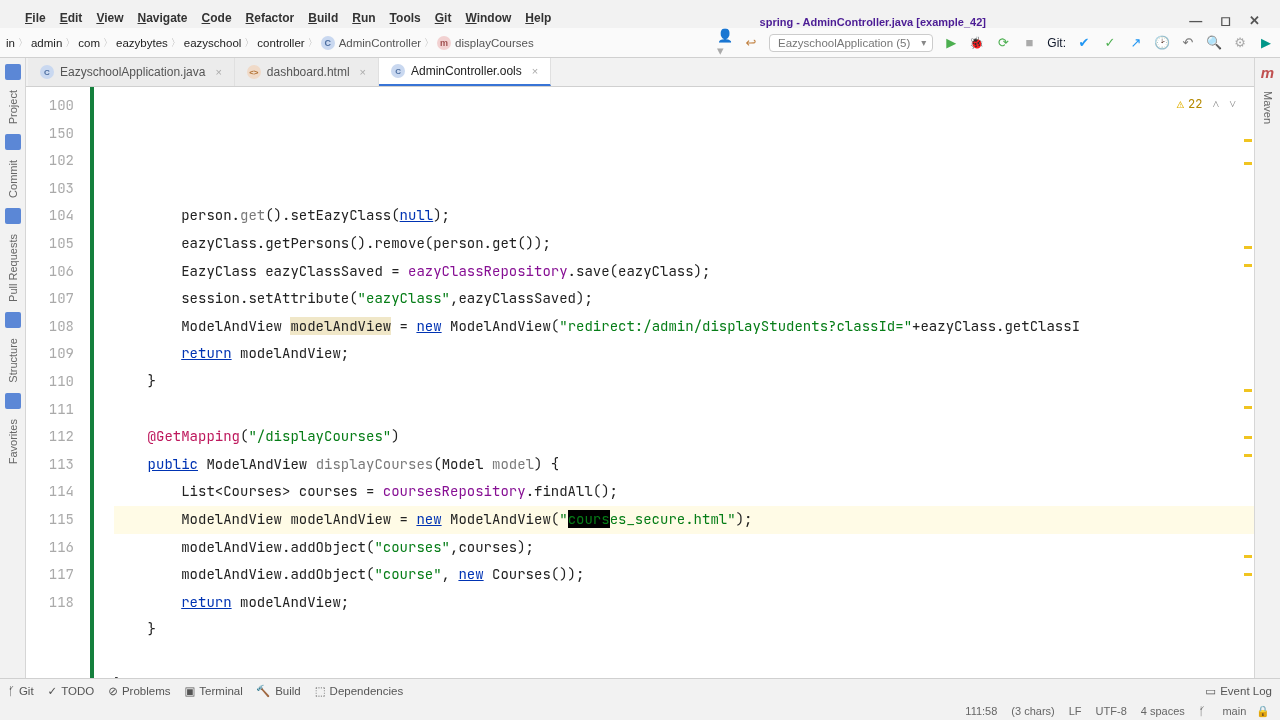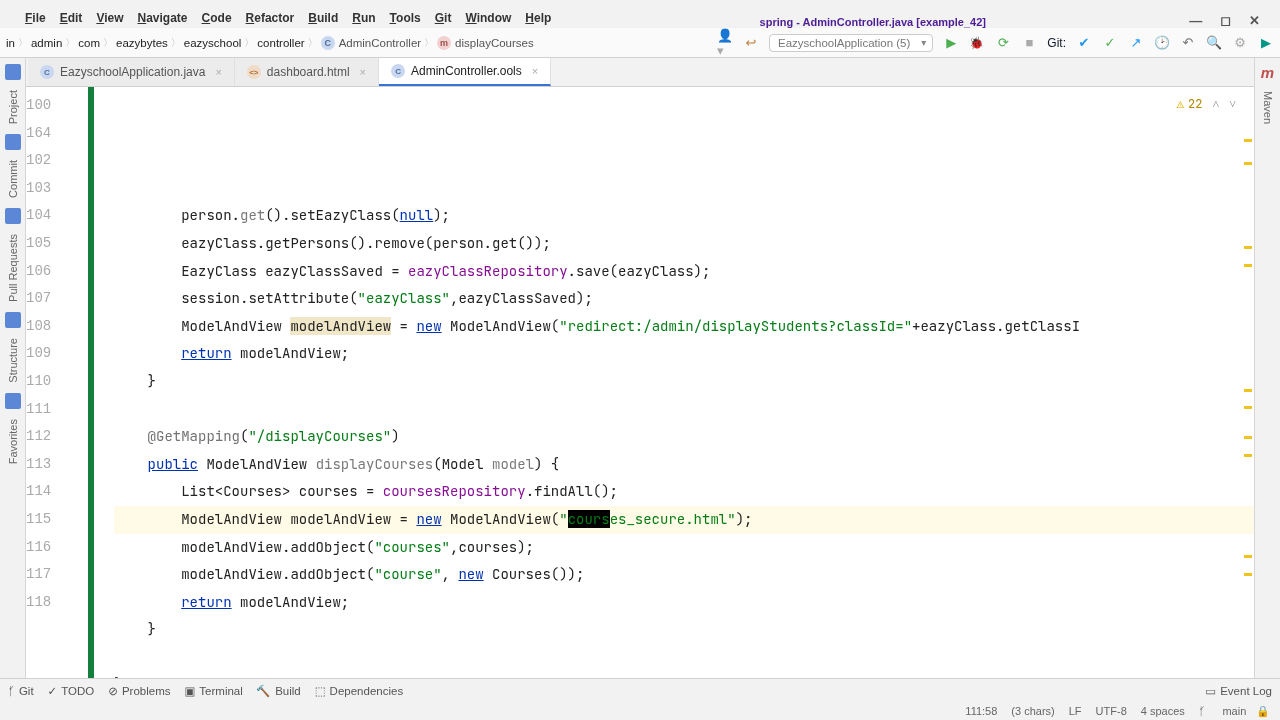--- a/index.html
+++ b/index.html
@@ -40,26 +40,26 @@
 .leftbars { position:absolute; left:0; top:58px; bottom:30px; width:26px; background:#f2f2f2; border-right:1px solid #d6d6d6; display:flex; flex-direction:column; align-items:center; padding-top:6px; gap:4px; }
 .leftbars .vlabel { writing-mode:vertical-rl; transform:rotate(180deg); font-size:11px; color:#666; padding:6px 0; cursor:default; }
 .leftbars .sqico { width:16px; height:16px; background:#5b87d6; border-radius:2px; }
 
 .rightbars { position:absolute; right:0; top:58px; bottom:30px; width:26px; background:#f2f2f2; border-left:1px solid #d6d6d6; display:flex; flex-direction:column; align-items:center; padding-top:6px; gap:10px; }
 .rightbars .m { font-style:italic; color:#c05050; font-weight:bold; font-size:15px; }
 .rightbars .vlabel { writing-mode:vertical-rl; font-size:11px; color:#666; }
 
 
 .editor { position:absolute; left:26px; right:26px; top:87px; bottom:30px; background:#fff; display:flex; font-family:"JetBrains Mono","Consolas",monospace; font-size:14px; }
-.gutter { width:68px; background:#fff; text-align:left; color:#aaa; padding:5px 16px 0 0; line-height:27.6px; user-select:none; border-right: 6px solid #15803d; font-family: Liberation Mono, monospace; }
+.gutter { width:68px; background:#fff; text-align:right; color:#aaa; padding:5px 16px 0 0; line-height:27.6px; user-select:none; border-right: 4px solid #15803d; }
 .gutter .ln { height:27.6px; }
 .code { flex:1; padding:5px 0 0 20px; line-height:27.6px; white-space:pre; color:#222; position:relative; }
 .code .line { height:27.6px; }
 .code .line.active { background:#fffbe6; }
-.kw { color:#0033b3;text-decoration:underline; } .str { color:#067d17; } .ann { color:#737373; } .mtd{color:#7a7a7a;} .fld{color:#871094;} .sel{background:#000000;}
+.kw { color:#0033b3;text-decoration:underline; } .str { color:#067d17; } .ann { color:#be185d; } .mtd{color:#7a7a7a;} .fld{color:#871094;} .sel{background:#000000;}
 
 .warnbadge { position:absolute; top:4px; right:18px; color:#b58900; font-size:12px; display:flex; align-items:center; gap:4px; }
 .warnbadge .tri { color:#e2b100; }
 .chev { color:#888; margin-left:6px; }
 
 .markerbar { position:absolute; right:2px; top:4px; bottom:4px; width:10px; }
 .mrk { position:absolute; right:0; width:8px; height:3px; }
 .mrk.y { background:#f0c420; }
 
 
@@ -169,21 +169,21 @@
   </div>
 
 <div class="rightbars">
   <span class="m">m</span>
   <span class="vlabel">Maven</span>
 </div>
 
 <div class="editor">
   <div class="gutter" id="gutter">
       <div class="ln">100</div>
-      <div class="ln">164</div>
+      <div class="ln">150</div>
       <div class="ln">102</div>
       <div class="ln">103</div>
       <div class="ln">104</div>
       <div class="ln">105</div>
       <div class="ln">106</div>
       <div class="ln">107</div>
       <div class="ln">108</div>
       <div class="ln">109</div>
       <div class="ln">110</div>
       <div class="ln">111</div>

